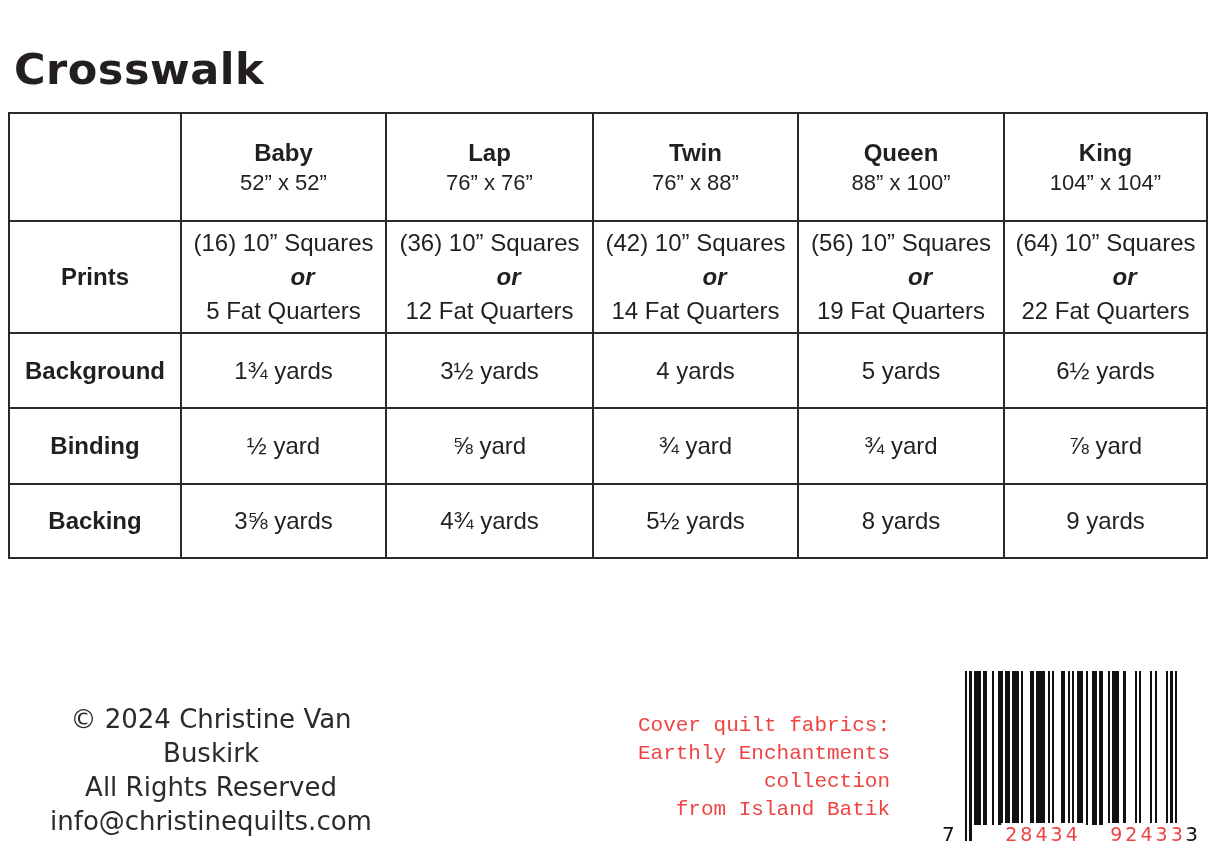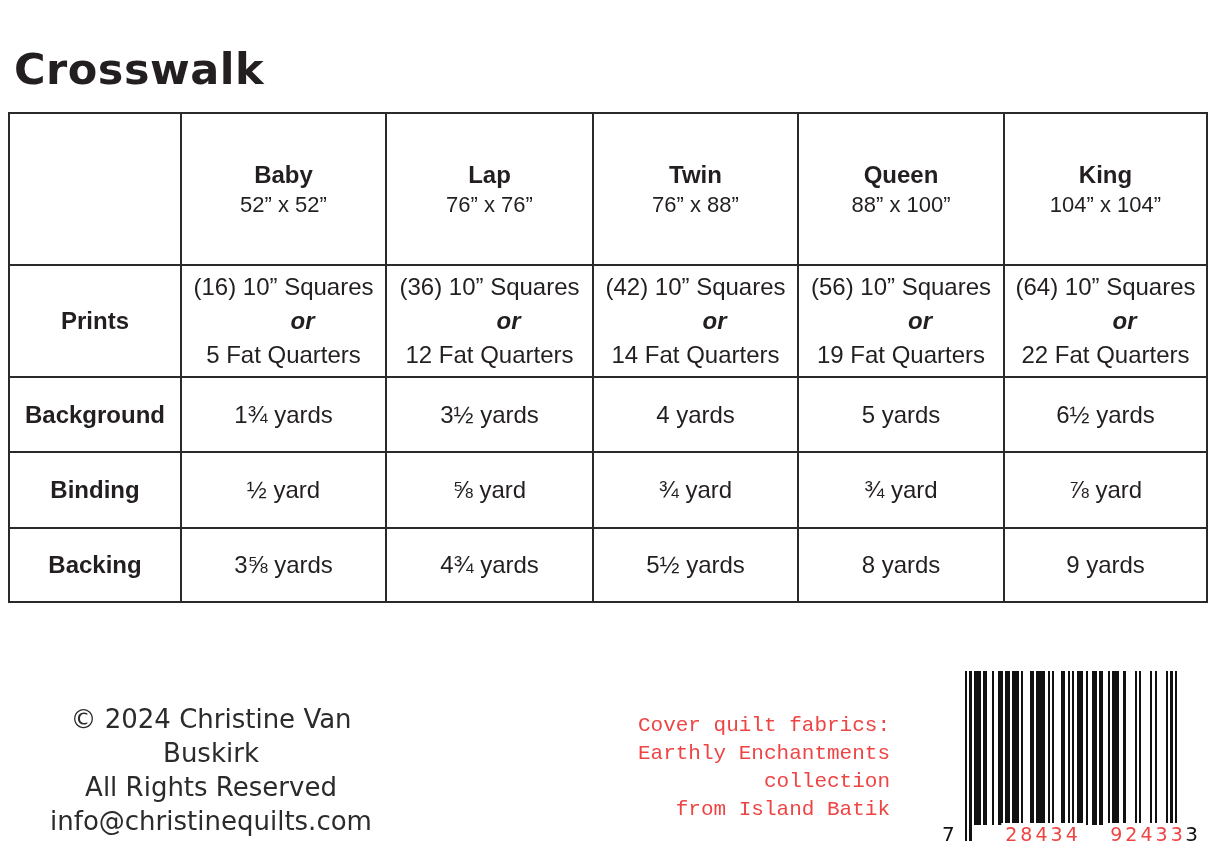--- a/index.html
+++ b/index.html
@@ -80,21 +80,21 @@
   <table class="size-chart">
     <colgroup>
       <col style="width:172px">
         <col style="width:205px">
         <col style="width:207px">
       <col style="width:205px">
         <col style="width:206px">
         <col style="width:203px">
     </colgroup>
     <tbody>
-        <tr style="height:152px">
+        <tr style="height:108px">
       <td></td>
       <td>
         <div class="col-name">Baby</div>
         <div class="col-size">52” x 52”</div>
       </td>
       <td>
         <div class="col-name">Lap</div>
         <div class="col-size">76” x 76”</div>
       </td>
       <td>

